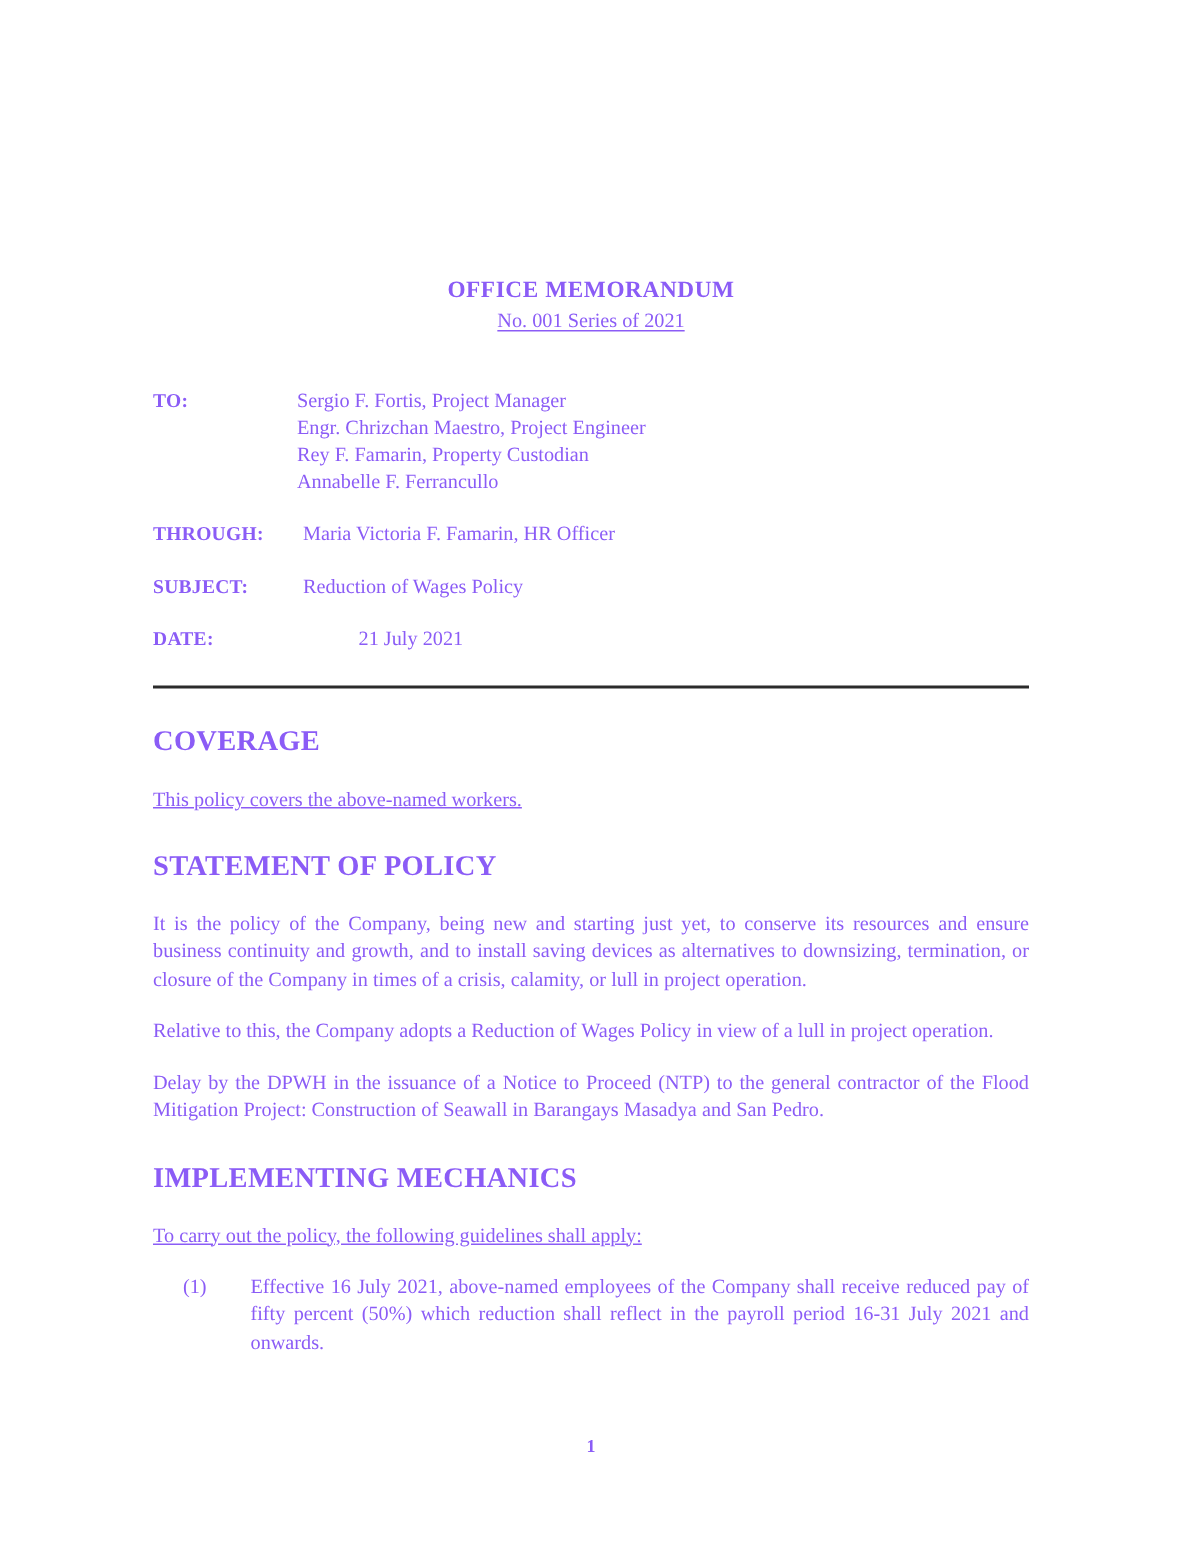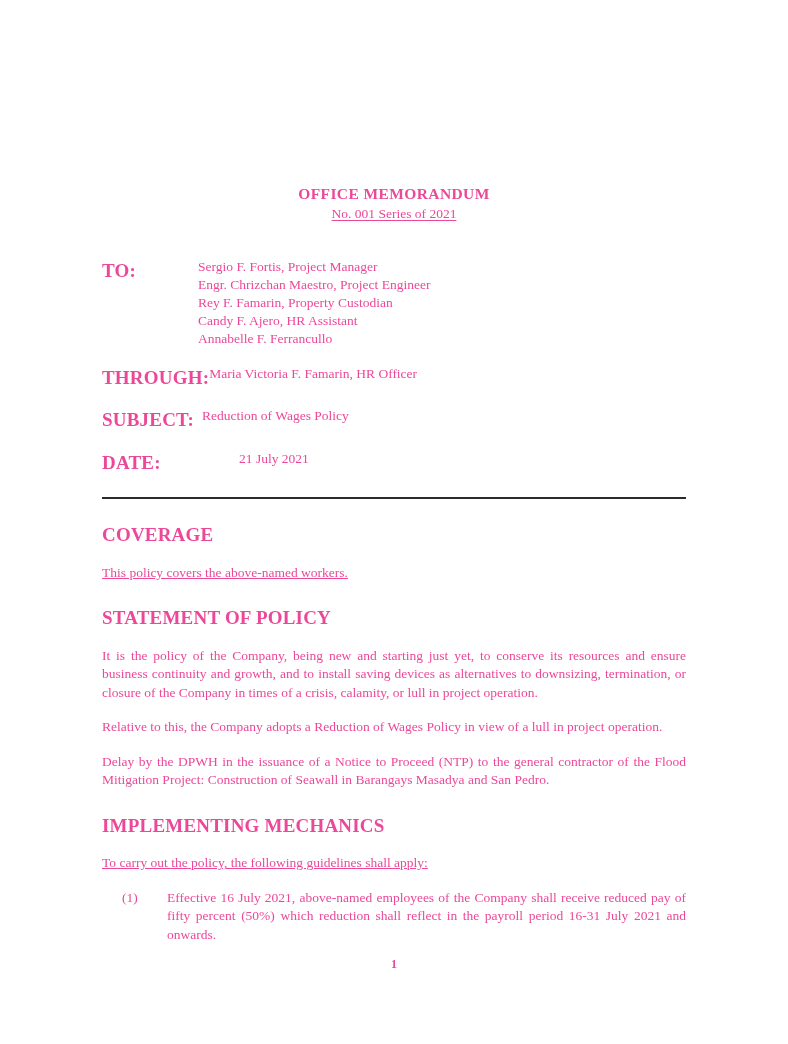--- a/index.html
+++ b/index.html
@@ -8,21 +8,21 @@
     padding: 0;
     background: #ffffff;
   }
   .page {
     position: relative;
     width: 788px;
     height: 1044px;
     background: #ffffff;
     margin: 0 auto;
     font-family: "Liberation Serif", "DejaVu Serif", serif;
-    color: #ec4899;
+    color: #8b5cf6;
     box-sizing: border-box;
     overflow: hidden;
   }
   .doc-body {
     position: absolute;
     left: 102px;
     top: 184px;
     width: 584px;
   }
 
@@ -52,21 +52,21 @@
     margin-bottom: 4px;
   }
   .meta-row {
     display: flex;
     align-items: flex-start;
     margin-bottom: 17px;
   }
   .meta-row:last-child { margin-bottom: 0; gap: 37px; }
   .meta-label {
     flex: 0 0 96px;
-    font-size: 19px;
+    font-size: 13px;
     font-weight: bold;
     line-height: 1.33;
     letter-spacing: 0.2px;
   }
   .meta-label.wide { flex: 0 0 100px; }
   .meta-value {
     font-size: 13.5px;
     line-height: 1.33;
   }
   .meta-value .line { display: block; }
@@ -140,21 +140,20 @@
     </div>
 
     <div class="meta">
 
       <div class="meta-row">
         <div class="meta-label">TO:</div>
         <div class="meta-value">
           <span class="line">Sergio F. Fortis, Project Manager</span>
           <span class="line">Engr. Chrizchan Maestro, Project Engineer</span>
           <span class="line">Rey F. Famarin, Property Custodian</span>
-          <span class="line">Candy F. Ajero, HR Assistant</span>
           <span class="line">Annabelle F. Ferrancullo</span>
         </div>
       </div>
 
       <div class="meta-row">
         <div class="meta-label wide">THROUGH:</div>
         <div class="meta-value">Maria Victoria F. Famarin, HR Officer</div>
       </div>
 
       <div class="meta-row">

